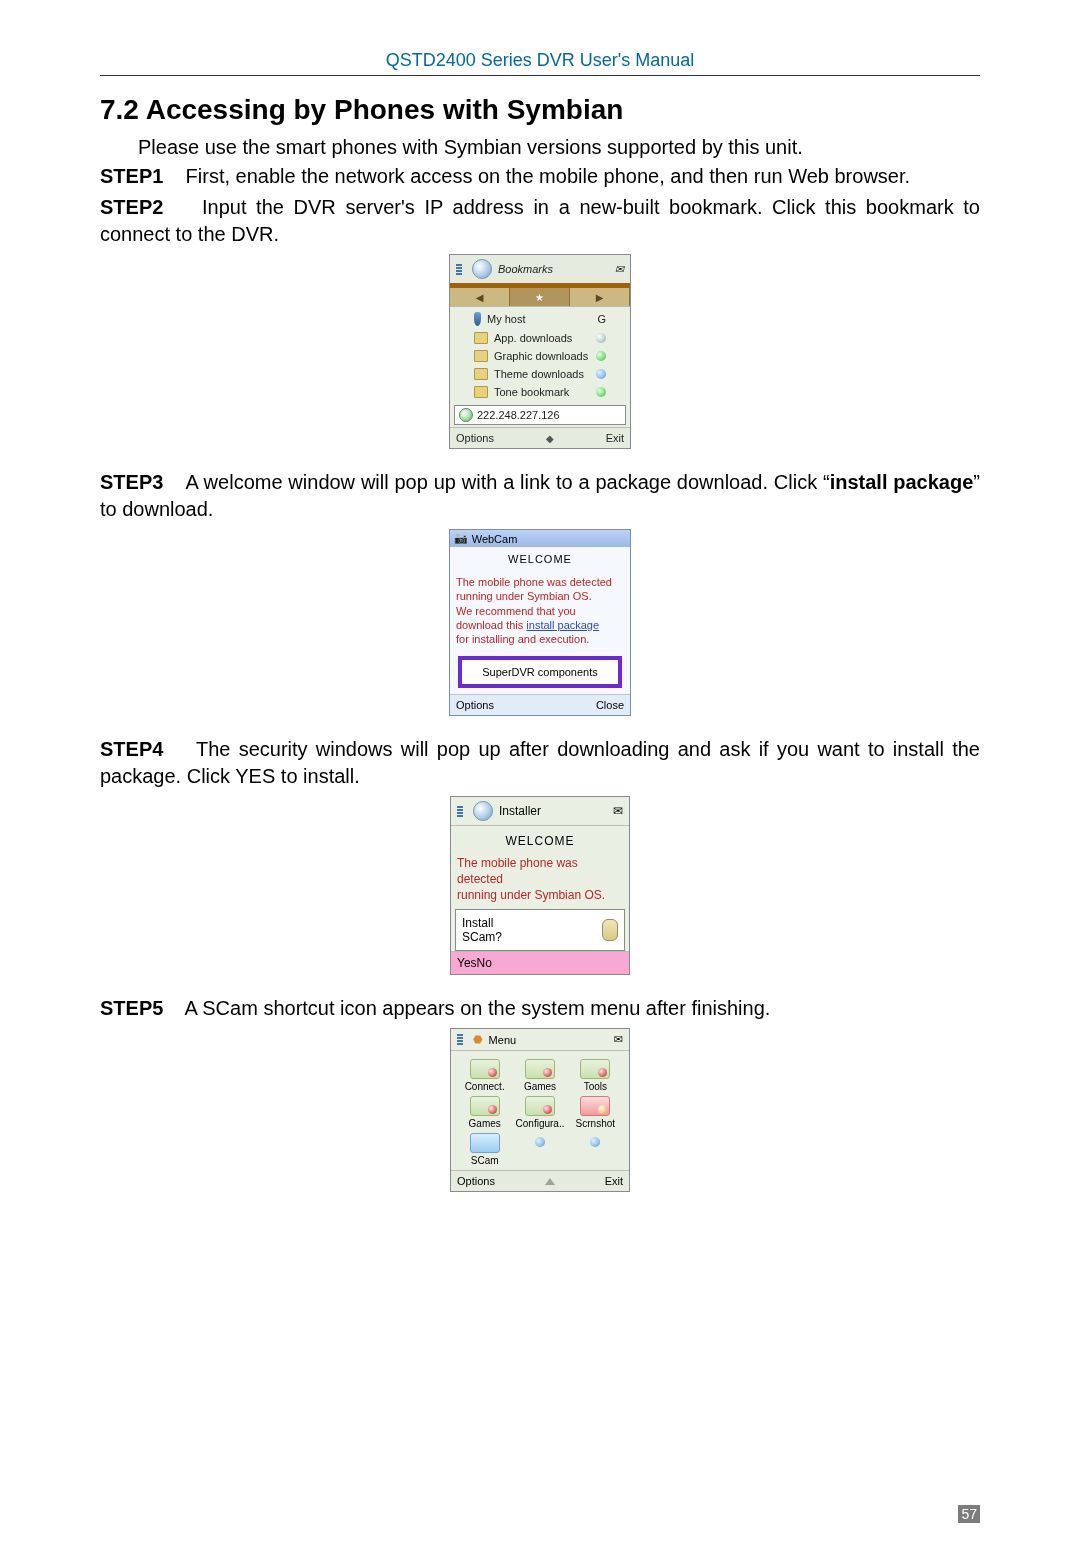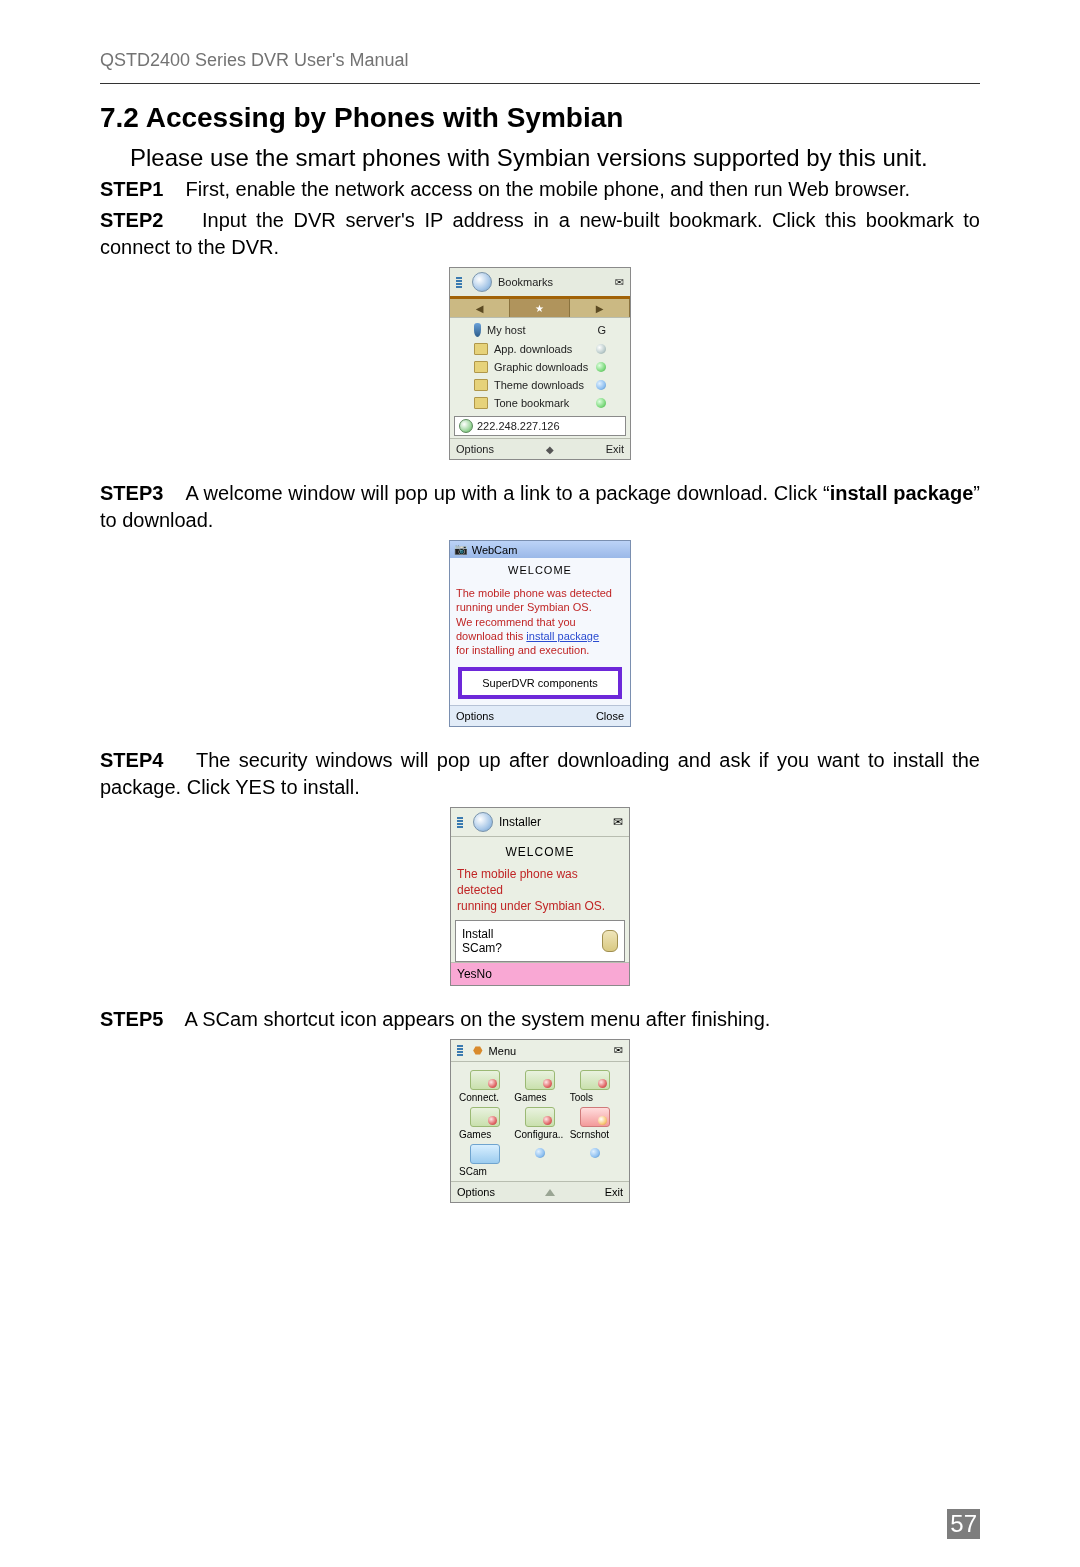--- a/index.html
+++ b/index.html
@@ -11,38 +11,39 @@
   }
   .page {
     width: 1080px;
     min-height: 1567px;
     margin: 0 auto;
     padding: 50px 100px 40px 100px;
     box-sizing: border-box;
     position: relative;
   }
   .header-line {
+    text-align: center;
     font-size: 18px;
-    color: #737373;
-    margin-bottom: 12px;
+    color: #0369a1;
+    margin-bottom: 4px;
   }
   .header-rule {
     border: none;
     border-top: 1px solid #333;
     margin: 0 0 18px 0;
   }
   .section-title {
     font-size: 28px;
     font-weight: bold;
     color: #000;
     margin-bottom: 10px;
   }
   .intro {
-    font-size: 24px;
-    margin-left: 30px;
+    font-size: 20px;
+    margin-left: 38px;
     margin-bottom: 4px;
   }
   .step-block {
     font-size: 20px;
     text-align: justify;
     margin-bottom: 4px;
     line-height: 1.35;
   }
   .step-label {
     font-weight: bold;
@@ -62,21 +63,22 @@
     font-size: 11px;
     color: #222;
     font-family: Arial, sans-serif;
   }
   .phone-titlebar {
     display: flex;
     align-items: center;
     gap: 6px;
     padding: 4px 6px;
     background: #e6ebe0;
-    border-bottom: 3px solid #a16207;
+    border-bottom: 5px solid #a16207;
+    font-style: italic;
   }
   .phone-globe {
     width: 18px; height: 18px; border-radius: 50%;
     background: radial-gradient(circle at 35% 35%, #fff, #a9c8e8 60%, #6b9dcf);
     border: 1px solid #7a94ab;
     flex: 0 0 auto;
   }
   .phone-title { flex: 1; }
   .phone-tabrow {
     display: flex;
@@ -225,21 +227,21 @@
   .menu-title {
     display:flex; align-items:center; gap:6px;
     padding:4px 6px;
     border-bottom:1px solid #b8bdb0;
   }
   .menu-grid {
     display:grid;
     grid-template-columns: repeat(3, 1fr);
     gap:4px;
     padding:8px 8px 4px 8px;
-    text-align:left;
+    text-align:center;
   }
   .menu-item { font-size:10px; }
   .menu-ic {
     width:28px; height:18px;
     margin:0 auto 2px auto;
     border-radius:3px;
     background:linear-gradient(#e9f2df,#c9e0ad);
     border:1px solid #9bb974;
     position:relative;
   }
@@ -255,25 +257,25 @@
   .led-slot { width:28px; height:18px; margin:0 auto 2px auto; display:flex; align-items:center; justify-content:center; }
   .menu-footer {
     display:flex; justify-content:space-between; align-items:center;
     padding:4px 6px;
     border-top:1px solid #b8bdb0;
     background:#e6ebe0;
   }
   .tri-up { width:0; height:0; border-left:5px solid transparent; border-right:5px solid transparent; border-bottom:7px solid #9aa594; }
   .page-num-box {
     position:absolute;
-    bottom: 28px;
+    bottom: 44px;
     right: 100px;
     background:#7d7d7d;
     color:#fff;
-    font-size:24px;
+    font-size:14px;
     padding:1px 3px;
   }
   
   .bars {
     display:flex; flex-direction:column; gap:1px;
     width:6px; margin-right:4px;
   }
   .bars span { height:2px; background:#3a7ab0; }
 </style>
 </head>

